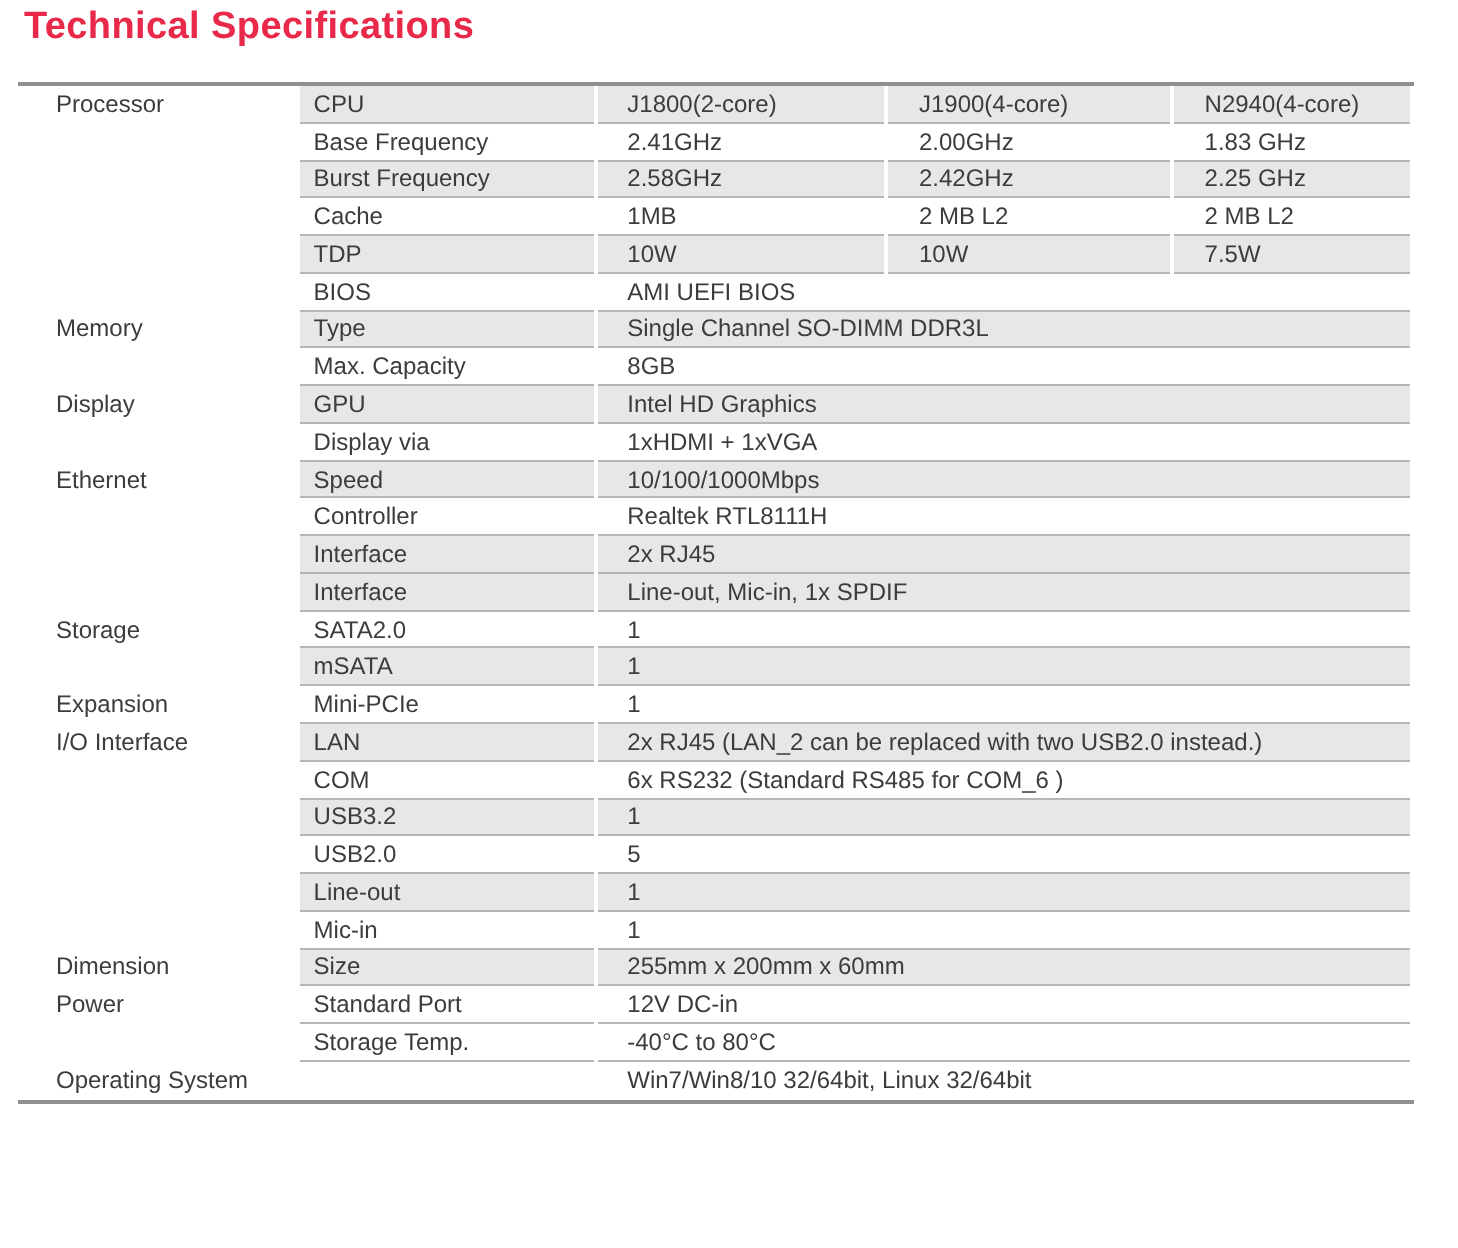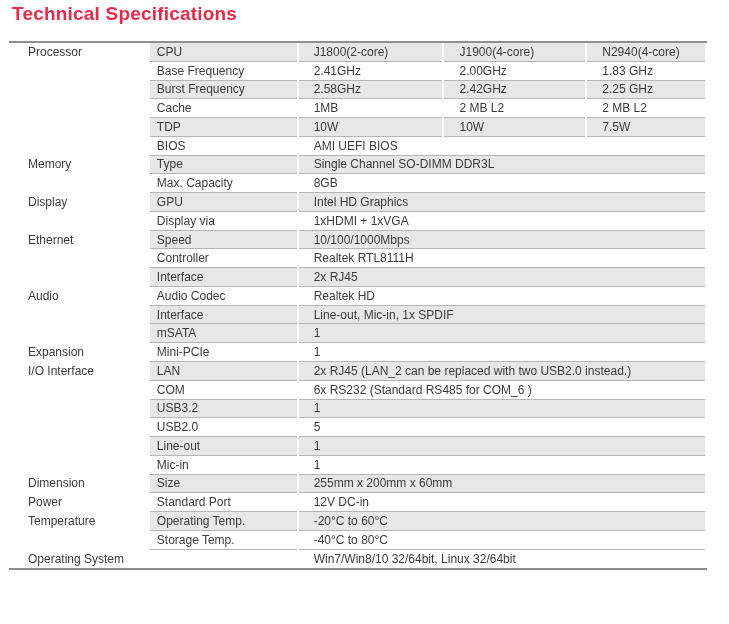--- a/index.html
+++ b/index.html
@@ -136,29 +136,29 @@
       <tr>
         <td class="cat"></td>
         <td class="attr">Controller</td>
         <td class="val" colspan="3">Realtek RTL8111H</td>
       </tr>
       <tr class="shaded">
         <td class="cat"></td>
         <td class="attr">Interface</td>
         <td class="val" colspan="3">2x RJ45</td>
       </tr>
-      <tr>
-        <td class="cat">Audio</td>
-        <td class="attr">Audio Codec</td>
-        <td class="val" colspan="3">Realtek HD</td>
-      </tr>
       <tr class="shaded">
         <td class="cat"></td>
         <td class="attr">Interface</td>
         <td class="val" colspan="3">Line-out, Mic-in, 1x SPDIF</td>
+      </tr>
+      <tr>
+        <td class="cat">Storage</td>
+        <td class="attr">SATA2.0</td>
+        <td class="val" colspan="3">1</td>
       </tr>
       <tr class="shaded">
         <td class="cat"></td>
         <td class="attr">mSATA</td>
         <td class="val" colspan="3">1</td>
       </tr>
       <tr>
         <td class="cat">Expansion</td>
         <td class="attr">Mini-PCIe</td>
         <td class="val" colspan="3">1</td>
@@ -195,25 +195,20 @@
       </tr>
       <tr class="shaded">
         <td class="cat">Dimension</td>
         <td class="attr">Size</td>
         <td class="val" colspan="3">255mm x 200mm x 60mm</td>
       </tr>
       <tr>
         <td class="cat">Power</td>
         <td class="attr">Standard Port</td>
         <td class="val" colspan="3">12V DC-in</td>
-      </tr>
-      <tr class="shaded">
-        <td class="cat">Temperature</td>
-        <td class="attr">Operating Temp.</td>
-        <td class="val" colspan="3">-20°C to 60°C</td>
       </tr>
       <tr>
         <td class="cat"></td>
         <td class="attr">Storage Temp.</td>
         <td class="val" colspan="3">-40°C to 80°C</td>
       </tr>
       <tr>
         <td class="cat">Operating System</td>
         <td class="attr"></td>
         <td class="val" colspan="3">Win7/Win8/10 32/64bit, Linux 32/64bit</td>

